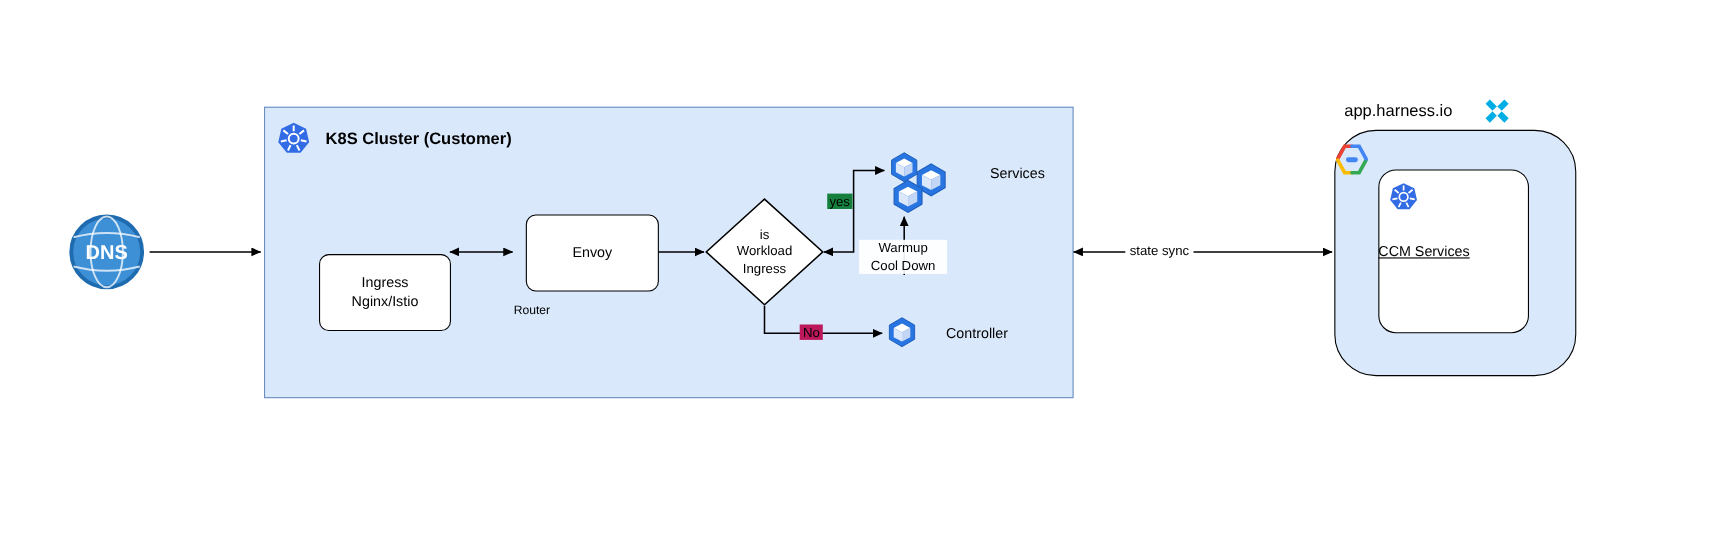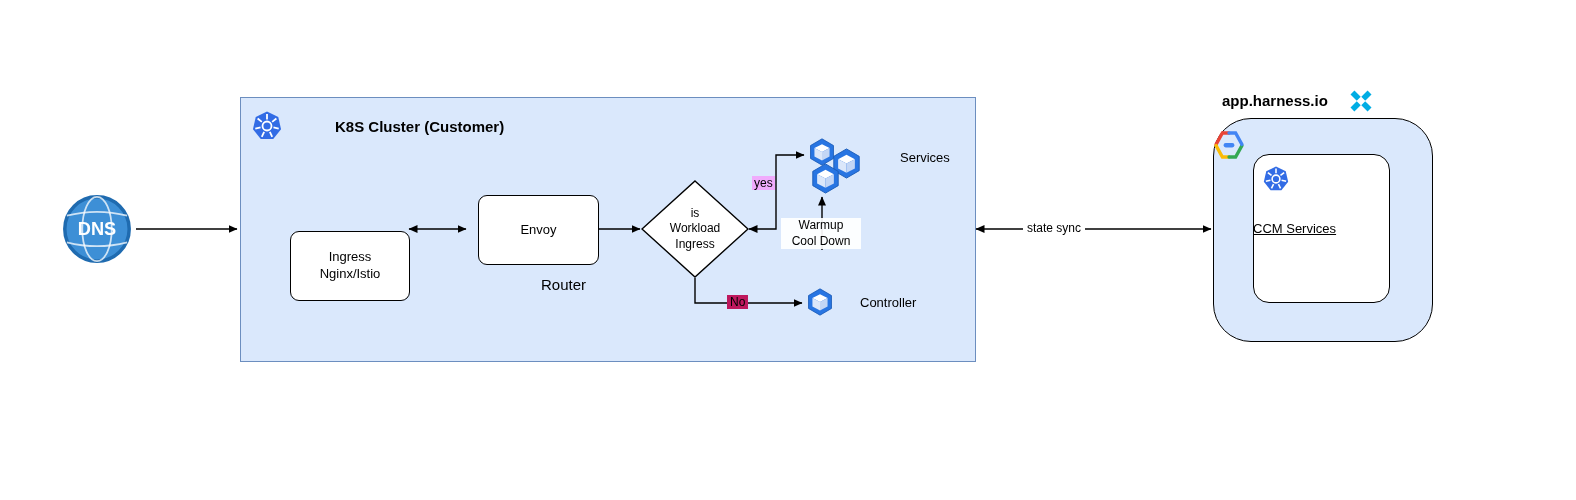--- a/index.html
+++ b/index.html
@@ -12,43 +12,43 @@
   }
   .lbl{position:absolute;font-size:13px;z-index:2;white-space:pre-line;}
   .edge-lbl{position:absolute;font-size:12px;z-index:3;white-space:pre-line;text-align:center;}
   .icon{position:absolute;z-index:3;}
   .icon svg{display:block;width:100%;height:100%;}
   #connector-layer{position:absolute;left:0;top:0;z-index:1;pointer-events:none;}
   #cluster-box{
     position:absolute;left:240px;top:97px;width:734px;height:263px;
     background:#dae8fc;border:1px solid #6c8ebf;z-index:0;
   }
-  #cluster-title{position:absolute;left:296px;top:118px;font-size:15px;font-weight:bold;z-index:2;margin-left:39px;}
+  #cluster-title{position:absolute;left:296px;top:118px;font-size:15px;font-weight:bold;z-index:2;}
   #diagram-title{
     position:absolute;left:30px;top:30px;width:142px;text-align:center;
     font-weight:bold;font-size:15px;line-height:1.35;z-index:2;white-space:pre-line;
   }
   #diamond-wrap{position:absolute;left:641px;top:180px;width:108px;height:98px;z-index:2;}
   #diamond-wrap svg{position:absolute;left:0;top:0;width:100%;height:100%;}
   #diamond-text{
     position:absolute;left:0;top:0;width:100%;height:100%;
     display:flex;align-items:center;justify-content:center;text-align:center;
     font-size:12px;line-height:1.3;white-space:pre-line;
   }
   #harness-outer{
     position:absolute;left:1213px;top:118px;width:218px;height:222px;
     background:#dae8fc;border:1.5px solid #000;border-radius:38px;z-index:1;
   }
   #harness-inner{
     position:absolute;left:1253px;top:154px;width:135px;height:147px;
     background:#fff;border:1px solid #000;border-radius:16px;z-index:2;
   }
-  #harness-title{position:absolute;left:1222px;top:92px;font-weight:bold;font-size:15px;z-index:2;}
+  #harness-title{position:absolute;left:1222px;top:92px;font-weight:normal;font-size:15px;z-index:2;}
   #ccm-label{position:absolute;left:1253px;top:221px;width:135px;text-align:left;font-size:13px;z-index:3;text-decoration:underline;}
-  #router-label{position:absolute;left:467px;top:276px;width:119px;text-align:right;font-size:15px;z-index:2;}
+  #router-label{position:absolute;left:467px;top:276px;width:119px;text-align:left;font-size:11px;z-index:2;}
 </style>
 </head>
 <body>
 
 <div id="canvas">
 
 
   <svg id="connector-layer" width="1576" height="500">
     <defs>
       <marker id="ar" markerWidth="10" markerHeight="9" refX="8.5" refY="4" orient="auto-start-reverse" markerUnits="userSpaceOnUse">
@@ -105,21 +105,21 @@
 
   <div id="diamond-wrap">
     <svg viewBox="0 0 108 98" preserveAspectRatio="none">
       <polygon points="54,1 107,49 54,97 1,49" fill="#ffffff" stroke="#000" stroke-width="1.4"></polygon>
     </svg>
     <div id="diamond-text">is
 Workload
 Ingress</div>
   </div>
 
-  <div class="edge-lbl" style="left:752px;top:176px;background:#f0abfc;padding:0 2px;">yes</div>
+  <div class="edge-lbl" style="left:752px;top:176px;background:#15803d;padding:0 2px;">yes</div>
   <div class="edge-lbl" style="left:727px;top:295px;background:#be185d;padding:0 3px;">No</div>
   <div class="edge-lbl" style="left:781px;top:218px;width:80px;background:rgba(255,255,255,0.92);line-height:1.3;">Warmup
 Cool Down</div>
   <div class="edge-lbl" style="left:1023px;top:221px;background:#ffffff;padding:0 4px;">state sync</div>
 
   <div class="icon" style="left:808px;top:138px;width:28px;height:28px;">
     <svg viewBox="0 0 100 100">
       <polygon points="50,3 91,27 91,73 50,97 9,73 9,27" fill="#2875e2" stroke="#1b5cb8" stroke-width="3"></polygon>
       <polygon points="50,22 77,36 50,50 23,36" fill="#ffffff"></polygon>
       <polygon points="23,36 50,50 50,80 23,66" fill="#dbe7fa"></polygon>

